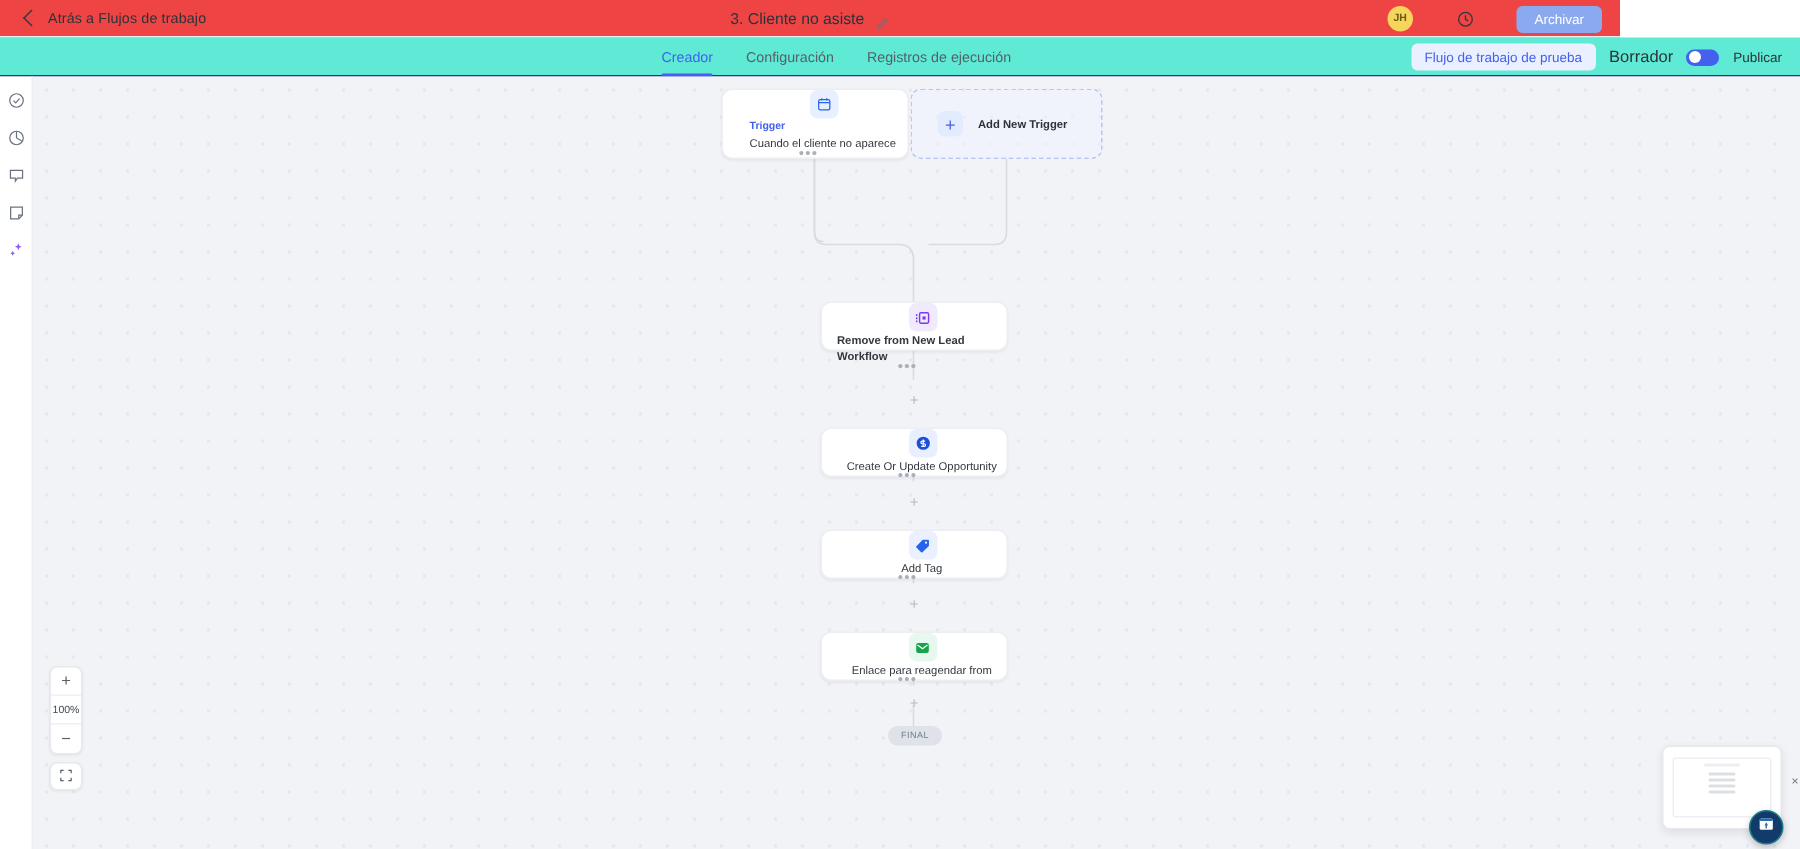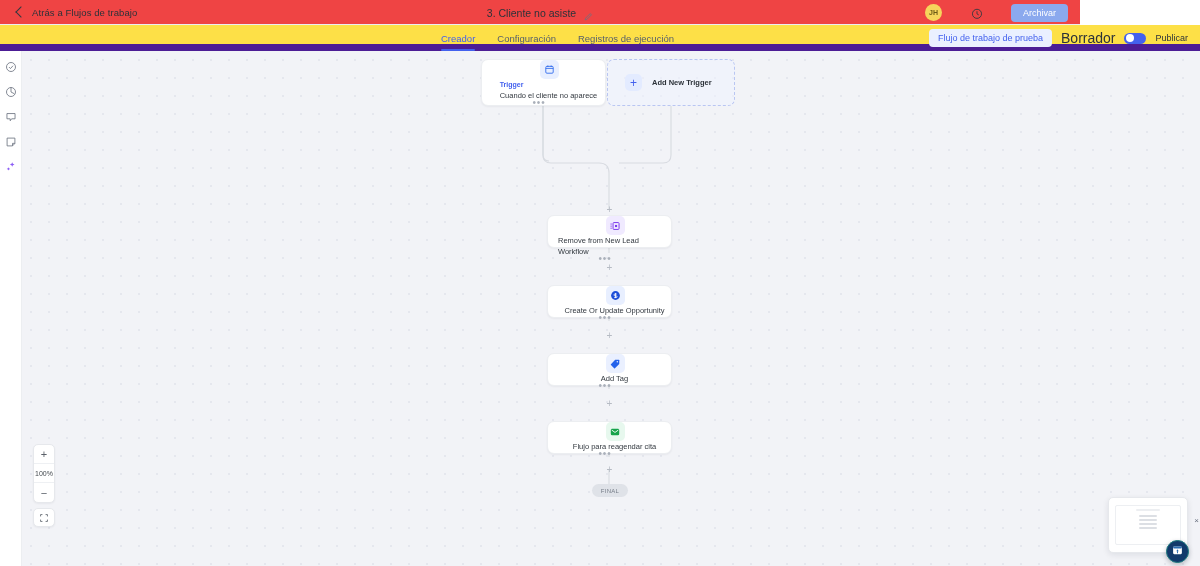--- a/index.html
+++ b/index.html
@@ -53,21 +53,21 @@
   .clock-icon { width: 13px; height: 13px; cursor: pointer; }
   .archivar-btn {
     background: #8ba9ee; color: #ffffff;
     font-size: 9px; border: none; border-radius: 4px;
     padding: 4px 12px; cursor: pointer;
   }
 
   
   .tabbar {
     position: absolute; top: 25px; left: 0; width: 1200px; height: 26px;
-    background: #fde047; border-bottom: 7px solid #4c1d95;
+    background: #5eead4; border-bottom: 1px solid #4c1d95;
   }
   .tabs {
     position: absolute; left: 441px; top: 0; height: 26px;
     display: flex; align-items: center; gap: 22px;
   }
   .tab {
     font-size: 9.5px; color: #56606b; height: 26px;
     display: flex; align-items: center; cursor: pointer;
     position: relative;
   }
@@ -77,21 +77,21 @@
     height: 1.6px; background: #4361ee; border-radius: 2px;
   }
   .tabbar-right {
     position: absolute; right: 12px; top: 0; height: 26px;
     display: flex; align-items: center; gap: 9px; padding-left: 34px;
   }
   .test-wf-btn {
     font-size: 9px; color: #4361ee; background: #eaf0ff;
     border: none; border-radius: 4px; padding: 4px 9px; cursor: pointer;
   }
-  .draft-label { font-size: 14px; color: #2c3239; }
+  .draft-label { font-size: 11px; color: #2c3239; }
   .publish-label { font-size: 9px; color: #2c3239; }
   .toggle {
     width: 22px; height: 11px; border-radius: 6px;
     background: #4361ee; position: relative; cursor: pointer;
   }
   .toggle .knob {
     position: absolute; top: 1.5px; left: 1.5px;
     width: 8px; height: 8px; border-radius: 50%; background: #ffffff;
   }
 
@@ -344,21 +344,21 @@
       <div class="add-trigger-plus">+</div>
       <div class="add-trigger-label">Add New Trigger</div>
     </div>
 
     <div class="plus-node" style="left:583px; top:154px;">+</div>
     <div class="plus-node" style="left:583px; top:212px;">+</div>
     <div class="plus-node" style="left:583px; top:280px;">+</div>
     <div class="plus-node" style="left:583px; top:348px;">+</div>
     <div class="plus-node" style="left:583px; top:414px;">+</div>
 
-    <div class="node node-step" style="top:164px;">
+    <div class="node node-step" style="top:150px;font-weight:bold;">
       <div class="node-ico" style="background:#f0eaff">
         <svg viewBox="0 0 16 16" width="12" height="12" fill="none" stroke="#7c3aed" stroke-width="1.3">
           <rect x="5.4" y="3.4" width="8" height="9.2" rx="1.2"></rect>
           <rect x="8" y="6.6" width="2.8" height="2.8" fill="#7c3aed" stroke="none"></rect>
           <path d="M2.8 4.6v1.6M2.8 7.4v1.6M2.8 10.2v1.6"></path>
         </svg>
       </div>
       <div class="node-body">
         <div class="node-title">Remove from New Lead Workflow</div>
       </div>
@@ -392,21 +392,21 @@
     </div>
 
     <div class="node node-step" style="top:370px;">
       <div class="node-ico" style="background:#e7f8ee">
         <svg viewBox="0 0 16 16" width="12" height="12">
           <rect x="2.4" y="3.6" width="11.2" height="8.8" rx="1.8" fill="#16a34a"></rect>
           <path d="M3.6 5.4L8 8.6l4.4-3.2" fill="none" stroke="#ffffff" stroke-width="1.2"></path>
         </svg>
       </div>
       <div class="node-body">
-        <div class="node-title">Flujo para reagendar cita</div>
+        <div class="node-title">Enlace para reagendar from</div>
       </div>
       <div class="node-dots">•••</div>
     </div>
 
     <div class="final-pill">FINAL</div>
 
     <div class="zoom-ctrls">
       <div class="zoom-btn">+</div>
       <div class="zoom-btn zoom-level">100%</div>
       <div class="zoom-btn">−</div>

